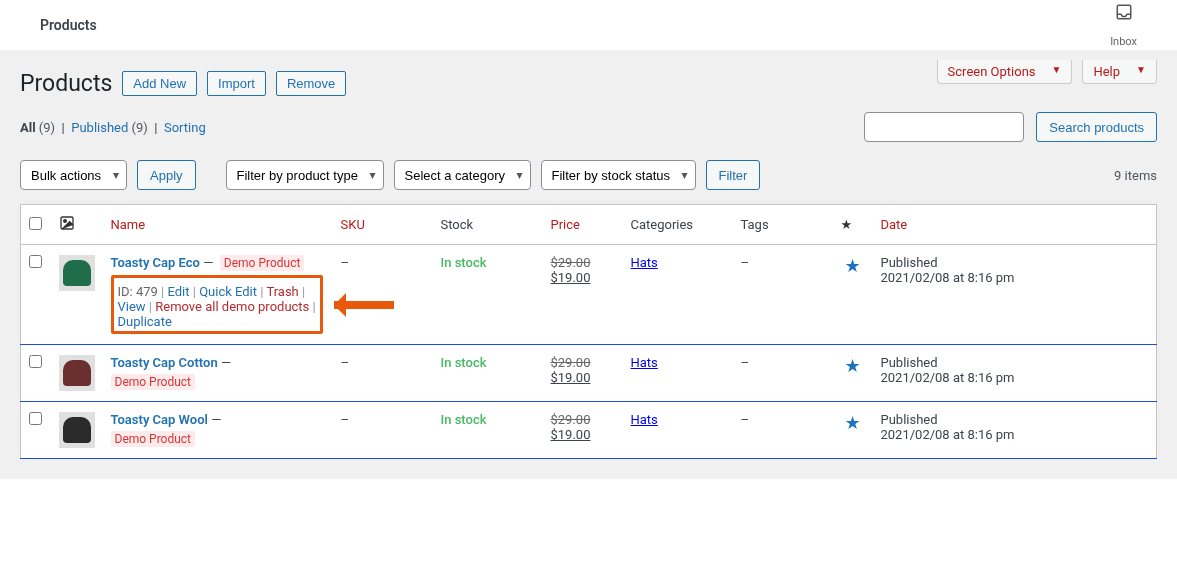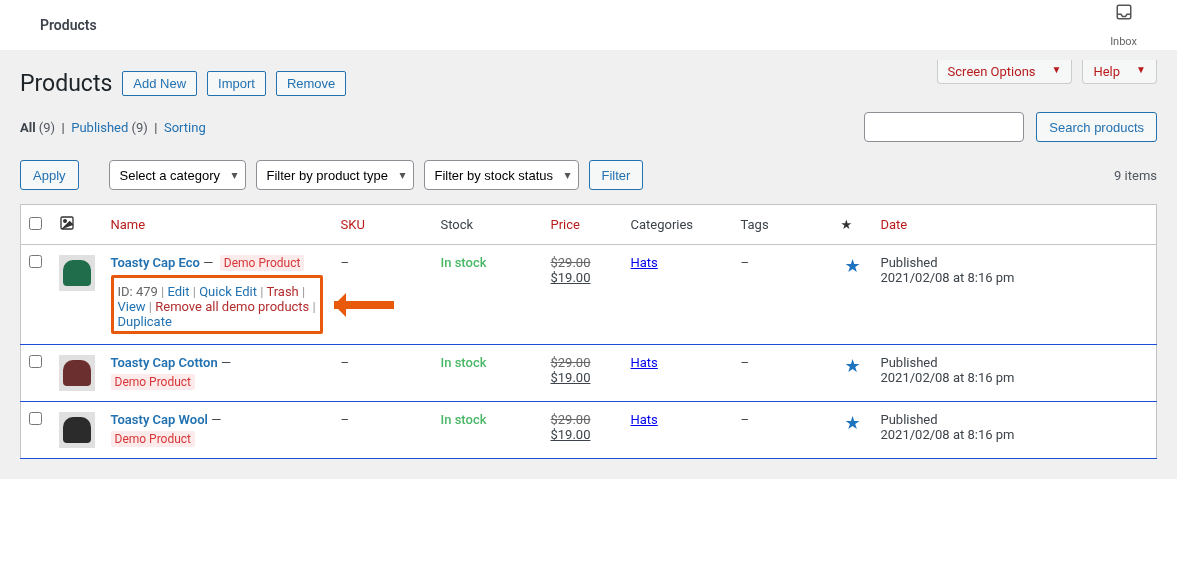--- a/index.html
+++ b/index.html
@@ -90,24 +90,25 @@
       <span> &nbsp;|&nbsp; </span>
       <a href="#">Sorting</a>
     </div>
     <div class="search-box">
       <input type="search" style="">
       <button class="button">Search products</button>
     </div>
   </div>
 
   <div class="tablenav">
+    <span class="sel-wrap"><select class="sel"><option>Bulk actions</option></select></span>
     <button class="button">Apply</button>
     <span style="width:10px;"></span>
+    <span class="sel-wrap"><select class="sel"><option>Filter by product type</option></select></span>
     <span class="sel-wrap"><select class="sel"><option>Select a category</option></select></span>
-    <span class="sel-wrap"><select class="sel"><option>Filter by product type</option></select></span>
     <span class="sel-wrap"><select class="sel"><option>Filter by stock status</option></select></span>
     <button class="button">Filter</button>
     <span class="items-count">9 items</span>
   </div>
 
   <table class="wp-list">
     <thead>
       <tr>
         <th class="col-check"><input type="checkbox" style=""></th>
         <th class="col-thumb"><span>

